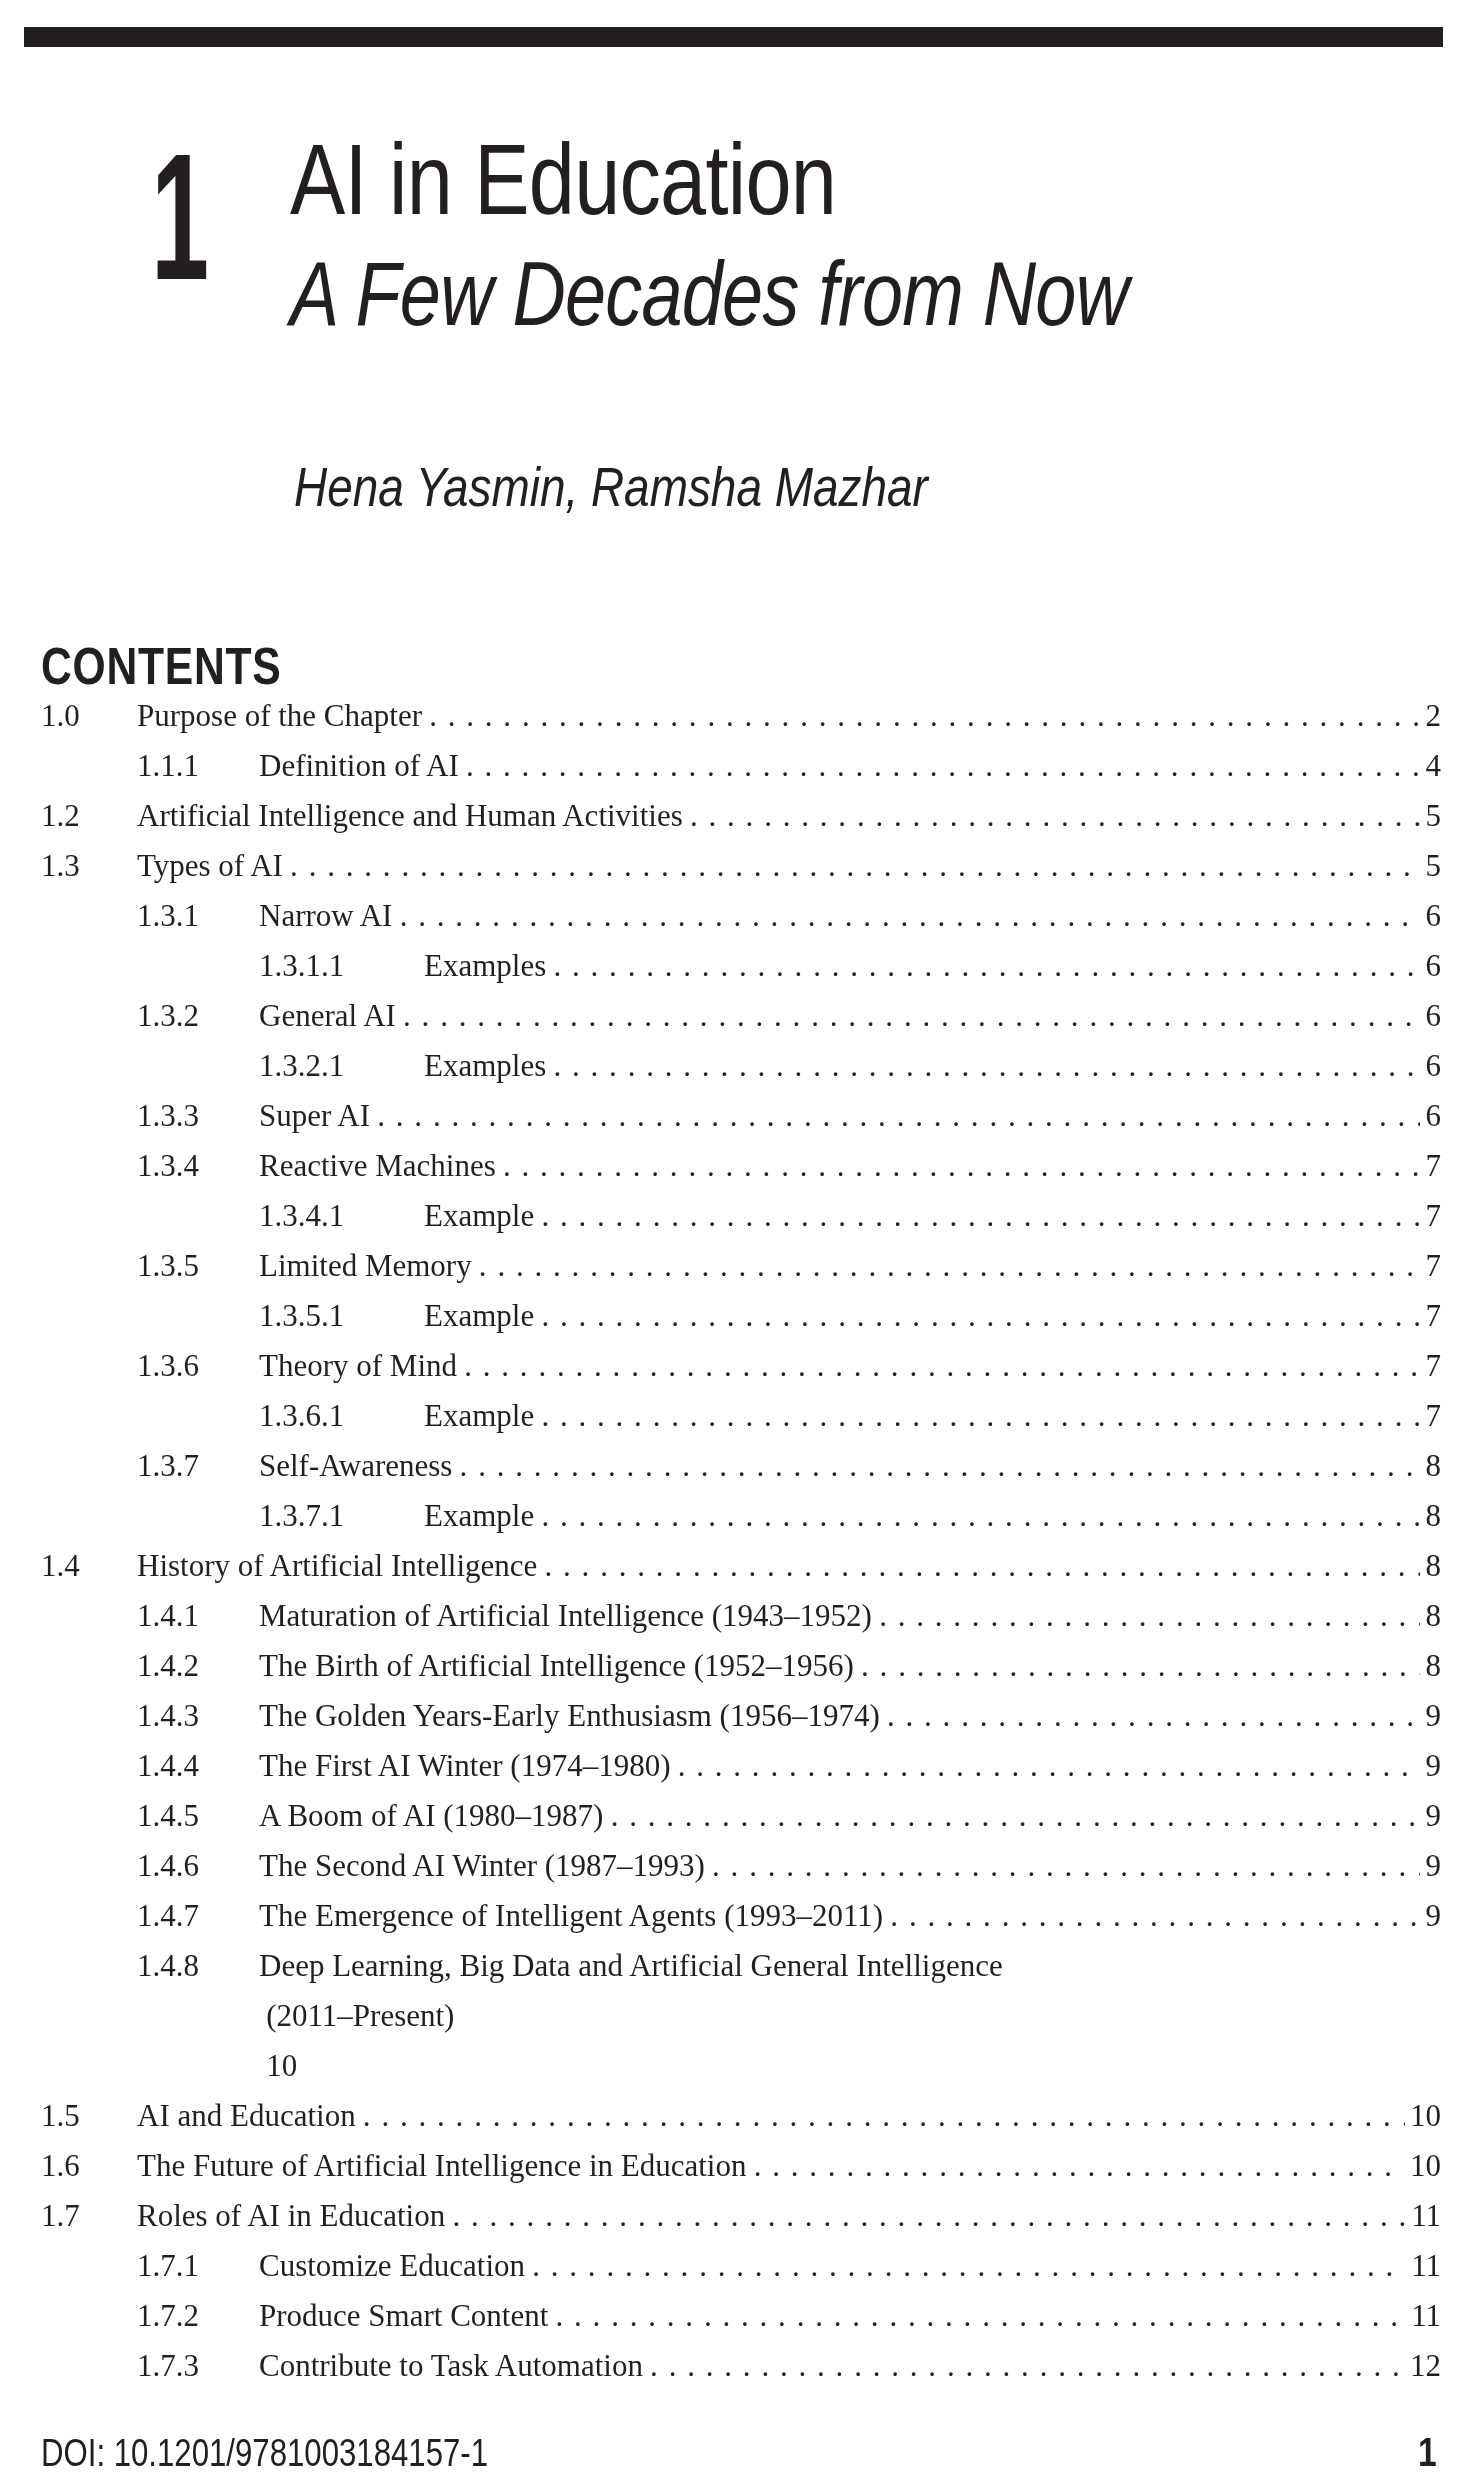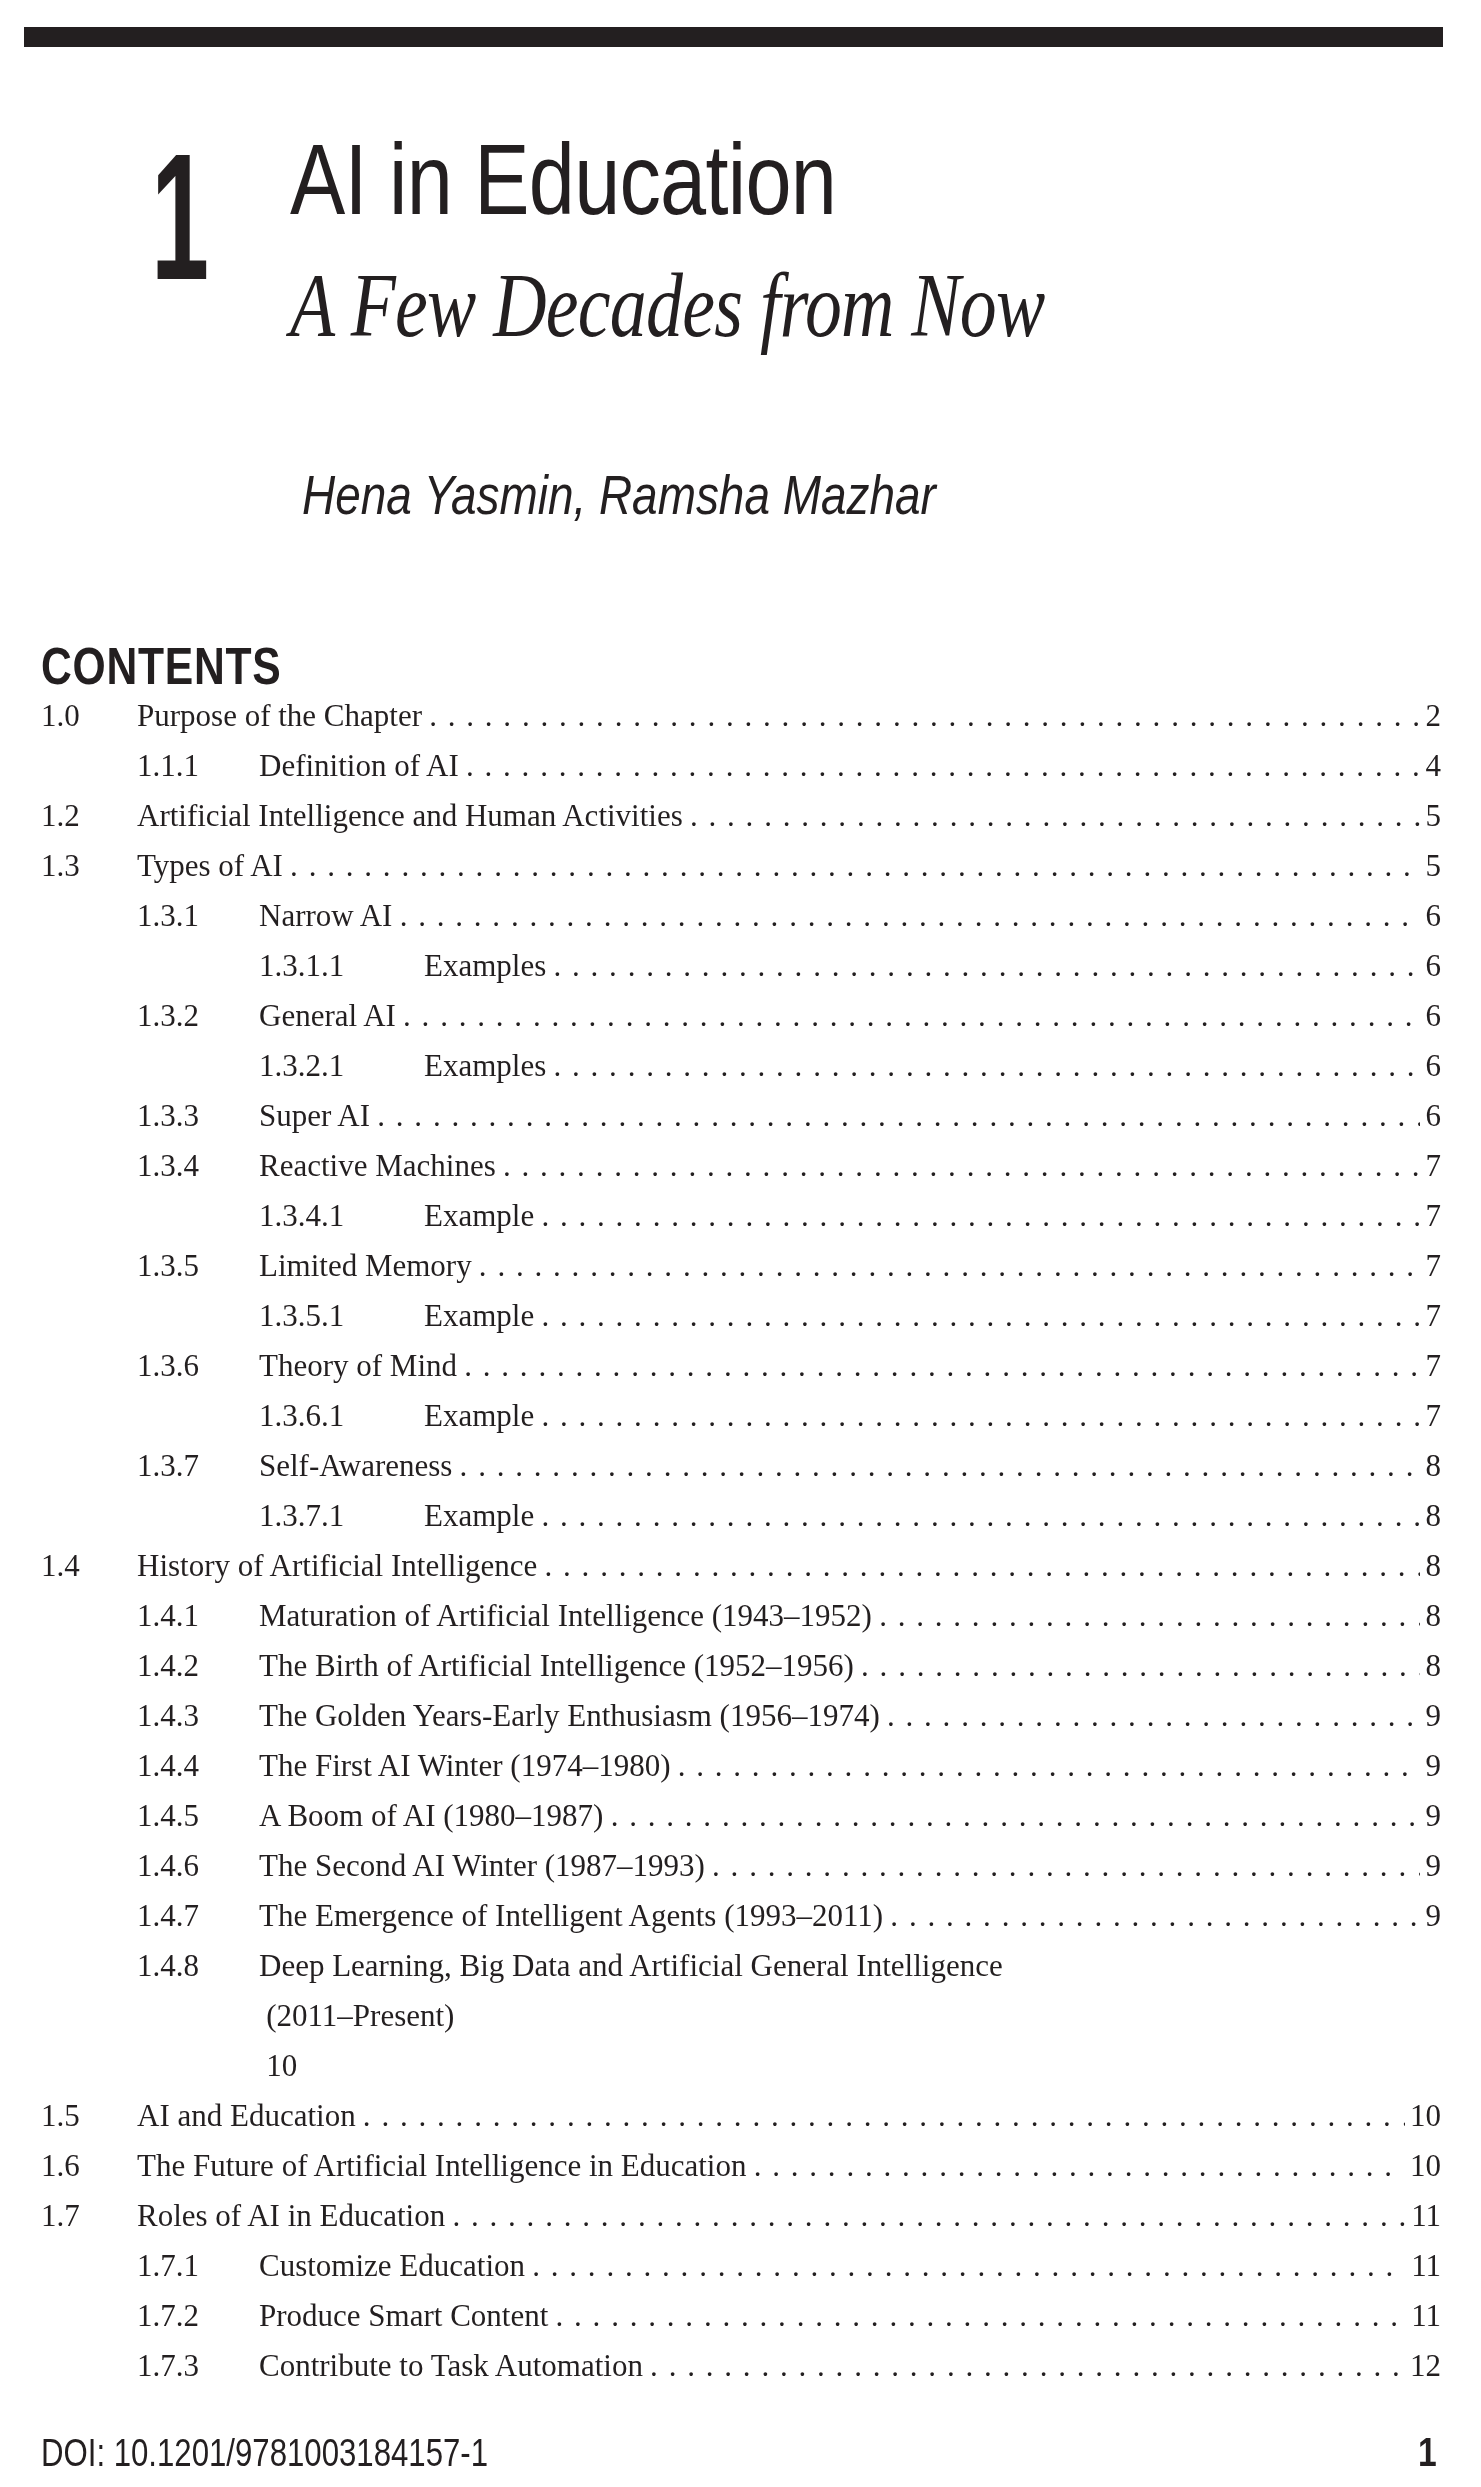--- a/index.html
+++ b/index.html
@@ -49,33 +49,33 @@
   }
   .chapter-title{
     margin:0;
     font-family:"Liberation Sans", sans-serif;
     font-weight:400;
     font-size:101px;
     line-height:101px;
     letter-spacing:-0.9px;
   }
   .chapter-subtitle{
-    margin:31px 0 0 0;
-    font-family:Liberation Serif, serif;
+    margin:19px 0 0 0;
+    font-family:Liberation Sans, sans-serif;
     font-weight:400;
     font-style:italic;
     font-size:90px;
     line-height:90px;
     letter-spacing:-0.9px;
   }
 
   .authors{
     position:absolute;
     left:290px; top:455px;
-    margin:12px;
+    margin:4px;
     font-family:"Liberation Sans", sans-serif;
     font-style:italic;
     font-weight:400;
     font-size:56px;
     line-height:56px;
   }
 
   .contents-heading{
     position:absolute;
     left:41px; top:640px;

